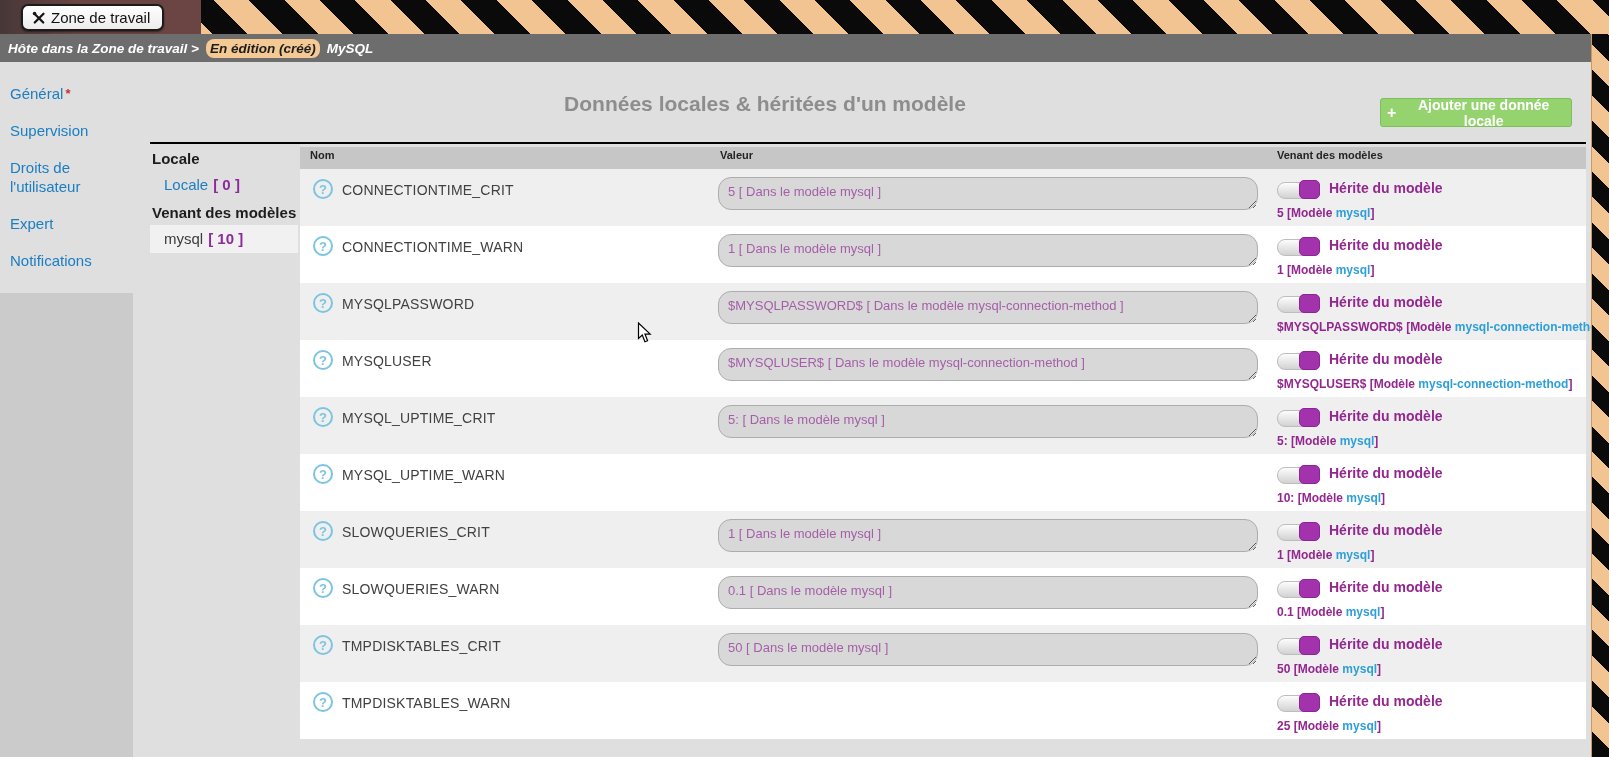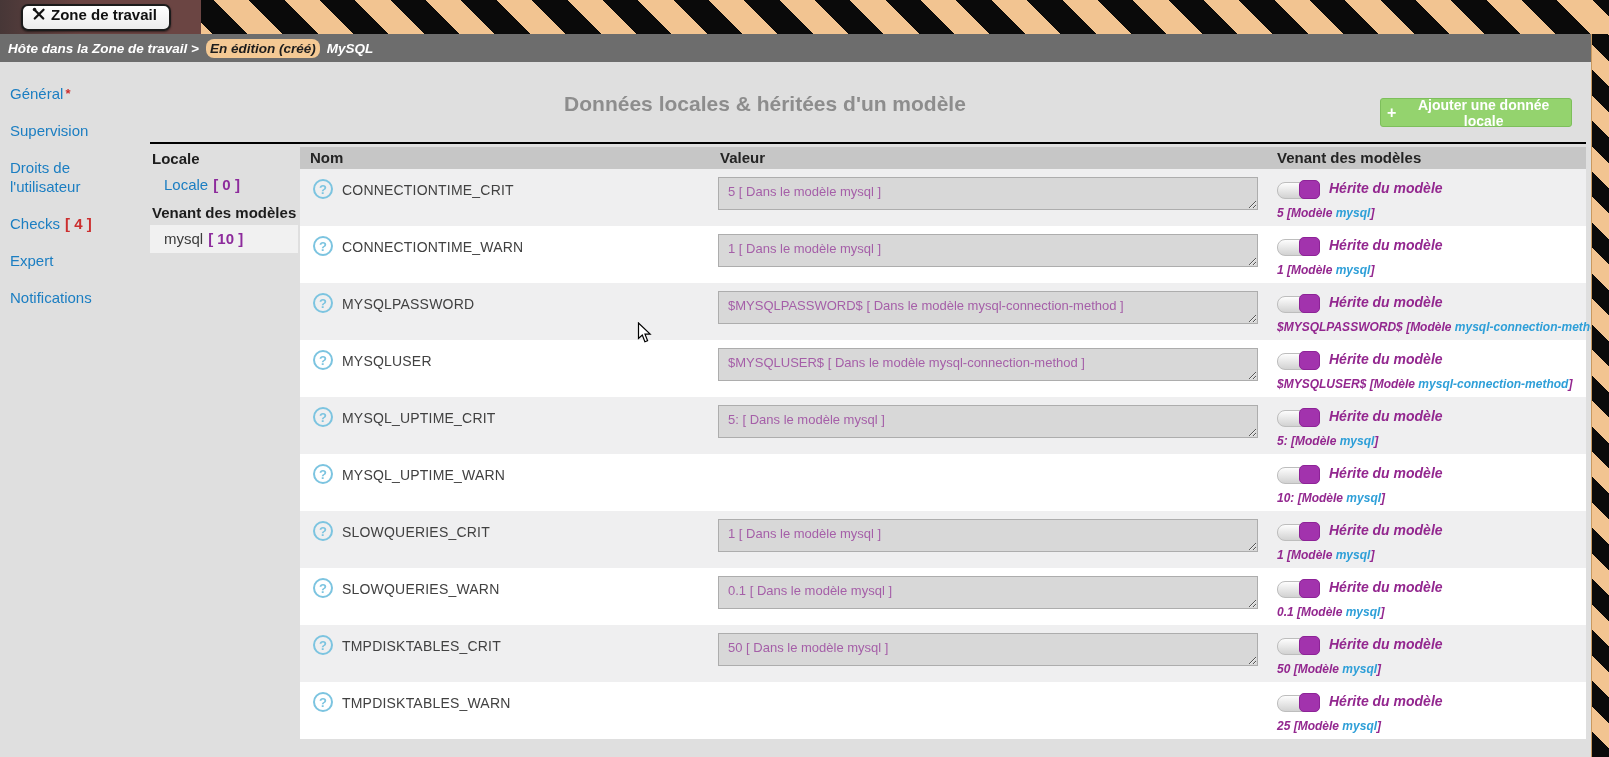--- a/index.html
+++ b/index.html
@@ -4,39 +4,39 @@
 <style>
   html,body{margin:0;padding:0;}
   body{font-family:"Liberation Sans","DejaVu Sans",sans-serif;background:#555;}
   .page{position:relative;width:1609px;height:757px;background:#dfdfdf;overflow:hidden;}
 
   
   .topbar{position:absolute;left:0;top:0;width:1609px;height:34px;
     background:repeating-linear-gradient(45deg,#0a0a0a 0 25px,var(--stripe-tan,#f2c491) 25px 50px);}
   .topbar-left{position:absolute;left:0;top:0;width:201px;height:34px;
     background:linear-gradient(90deg,#473737 0%,#6b4543 40%,#6b4543 100%);}
-  .ws-btn{position:absolute;left:21px;top:4px;height:27px;display:flex;align-items:flex-start;gap:4px;
+  .ws-btn{position:absolute;left:21px;top:4px;height:27px;display:flex;align-items:center;gap:4px;
     background:linear-gradient(#ffffff,#ececec);border:2px solid #1b1b1b;border-radius:7px;
-    padding:0 12px 0 8px;font-family:inherit;font-size:15px;font-weight:bold;color:#111;cursor:pointer;
+    padding:0 12px 0 8px;font-family:inherit;font-size:15px;font-weight:normal;color:#111;cursor:pointer;
     box-shadow:0 1px 2px rgba(0,0,0,.5);}
   .ws-icon{display:inline-flex;}
 
   
   .breadcrumb{position:absolute;left:0;top:34px;width:1592px;height:28px;background:#6d6d6d;
     display:flex;align-items:center;gap:7px;padding-left:8px;box-sizing:border-box;
     font-size:13.5px;color:#fff;font-weight:bold;font-style:italic;}
   .bc-badge{background:var(--badge-tan,#f4c994);color:#1d1d1d;border-radius:8px;padding:2px 4px;font-weight:bold;}
 
   
   .right-stripe{position:absolute;right:0;top:34px;width:17px;bottom:0;
     background:repeating-linear-gradient(45deg,#0a0a0a 0 18px,var(--stripe-tan,#f2c491) 18px 36px);
     border-left:1px solid #c9995f;}
 
   
-  .sidebar{position:absolute;left:0;top:62px;width:133px;bottom:0;display:flex;flex-direction:row;}
+  .sidebar{position:absolute;left:0;top:62px;width:133px;bottom:0;display:flex;flex-direction:column;}
   .sb-items{padding-top:13px;}
   .sb-item{padding:9px 8px 9px 10px;font-size:15px;line-height:19px;color:var(--sidebar-blue,#1b7ec2);cursor:pointer;}
   .sb-item.sel{background:#f1f1f1;}
   .sb-mark{color:var(--alert-red,#cc2e2e);font-weight:bold;margin-left:2px;vertical-align:top;font-size:13px;}
   .sb-count{font-weight:bold;margin-left:5px;}
   .sb-footer{flex:1;background:#cbcbcb;margin-top:14px;}
 
   
   .main{position:absolute;left:133px;top:62px;right:17px;bottom:0;background:#dfdfdf;}
   .page-title{position:absolute;left:17px;top:30px;width:1230px;text-align:center;
@@ -53,34 +53,34 @@
   .fp-header{font-weight:bold;color:#1d1d1d;padding:5px 0 4px 2px;}
   .fp-item{padding:5px 0 6px 14px;cursor:pointer;}
   .fp-item .fp-link{color:var(--sidebar-blue,#1b7ec2);}
   .fp-item.sel{background:#f1f1f1;}
   .fp-item.sel .fp-link{color:#3c3c3c;}
   .fp-count{color:var(--count-purple,#8d2b9c);font-weight:bold;margin-left:5px;}
 
   
   .table{position:absolute;left:167px;top:85px;width:1286px;}
   .t-head{position:relative;height:22px;background:#c6c6c6;}
-  .t-head span{position:absolute;top:2px;font-size:15px;font-weight:bold;color:#242424;}
+  .t-head span{position:absolute;top:2px;font-size:11px;font-weight:bold;color:#242424;}
   .th-0{left:10px;} .th-1{left:420px;} .th-2{left:977px;}
   .t-row{position:relative;height:57px;}
   .t-row.odd{background:#efeff0;}
   .t-row.even{background:#ffffff;}
   .q-icon{position:absolute;left:13px;top:10px;width:20px;height:20px;border:2px solid var(--help-cyan,#7cc4e0);
     border-radius:50%;color:var(--help-cyan,#7cc4e0);font-size:13px;font-weight:bold;
     display:flex;align-items:center;justify-content:center;box-sizing:border-box;cursor:pointer;background:transparent;}
   .r-name{position:absolute;left:42px;top:13px;font-size:14px;color:#414141;letter-spacing:.2px;}
   .r-input{position:absolute;left:418px;top:8px;width:540px;height:33px;box-sizing:border-box;
-    background:#d8d8d8;border:1px solid #adadad;border-radius:0;padding:6px 9px;
+    background:#d8d8d8;border:1px solid #adadad;border-radius:13px;padding:6px 9px;
     font-family:inherit;font-size:13px;color:var(--placeholder-purple,#a55fa8);resize:both;outline:none;}
   .r-input::placeholder{color:var(--placeholder-purple,#a55fa8);opacity:1;}
-  .r-right{position:absolute;left:977px;top:0;width:300px;height:57px;font-style:italic;}
+  .r-right{position:absolute;left:977px;top:0;width:300px;height:57px;}
   .toggle{position:absolute;left:0;top:13px;width:40px;height:15px;border-radius:8px;
     background:linear-gradient(#fdfdfd,#d2d2d2);border:1px solid #bdbdbd;cursor:pointer;}
   .knob{position:absolute;right:-2px;top:-3px;width:21px;height:19px;border-radius:5px;
     background:var(--toggle-purple,#a233ad);border:1px solid #8d2397;box-sizing:border-box;}
   .toggle-label{position:absolute;left:52px;top:11px;font-size:14px;font-weight:bold;
     color:var(--accent-purple,#93278f);white-space:nowrap;}
   .origin-line{position:absolute;left:0;top:37px;font-size:12px;font-weight:bold;
     color:var(--accent-purple,#93278f);white-space:nowrap;}
   .o-link{color:var(--link-blue,#2e9fd8);text-decoration:none;cursor:pointer;}
 
@@ -122,23 +122,20 @@
 
 
   <div class="sb-item">
     <span class="sb-label">Supervision</span>
   </div>
 
   <div class="sb-item">
     <span class="sb-label">Droits de l'utilisateur</span>
   </div>
 
-  <div class="sb-item">
-    <span class="sb-label">Checks</span><span class="sb-count" style="color: rgb(204, 46, 46);">[ 4 ]</span>
-  </div>
 
   <div class="sb-item">
     <span class="sb-label">Expert</span>
   </div>
 
   <div class="sb-item">
     <span class="sb-label">Notifications</span>
   </div>
 </div>
     <div class="sb-footer"></div>

